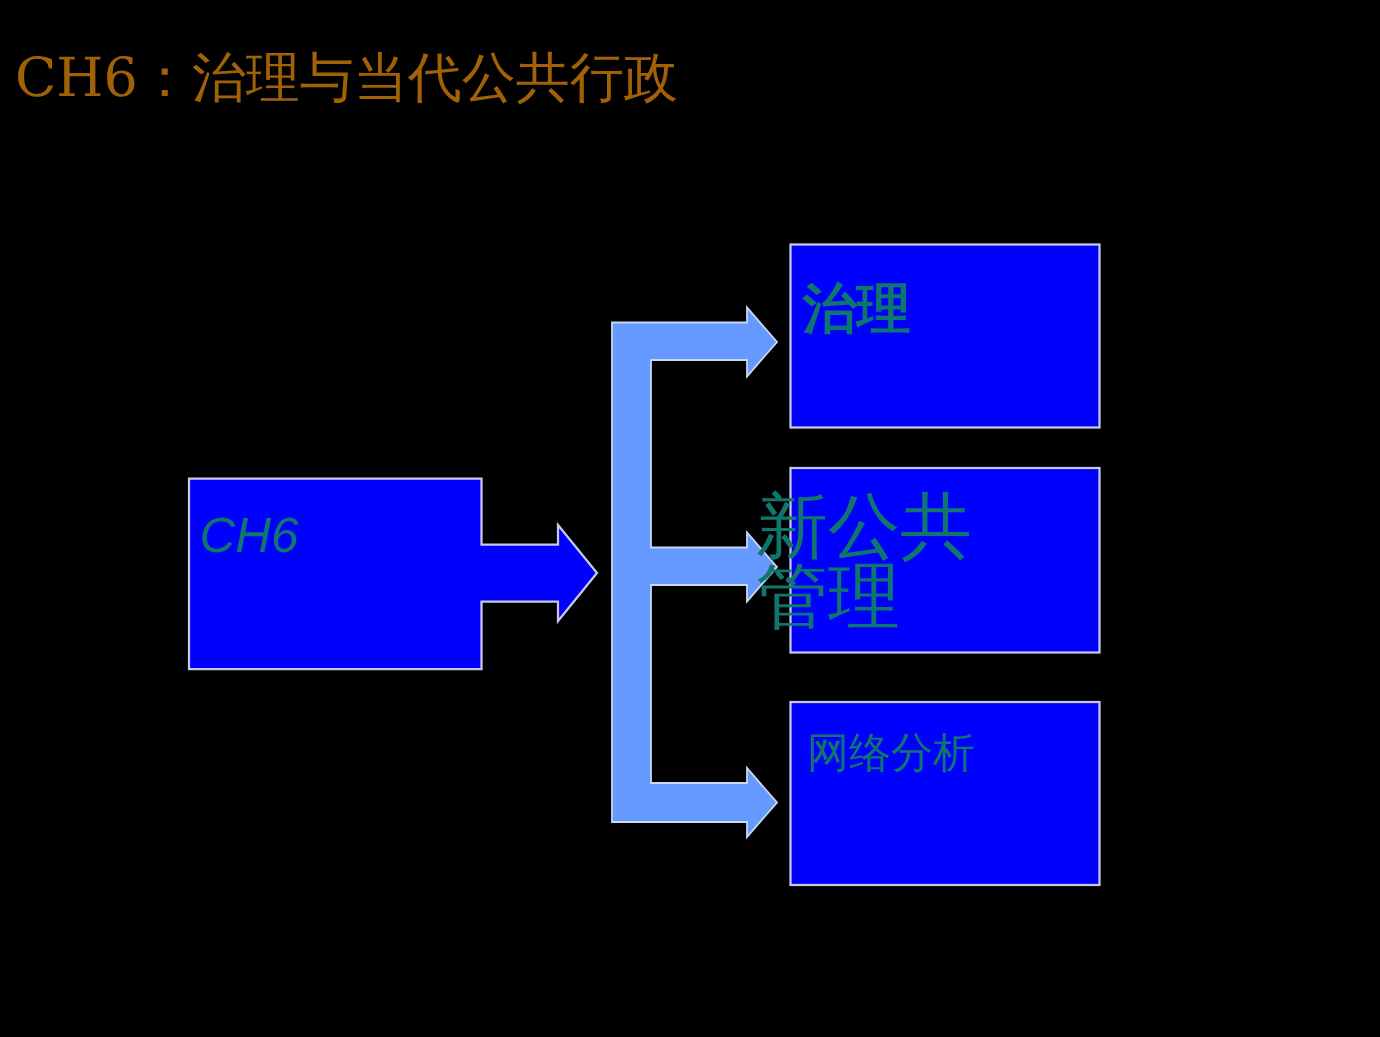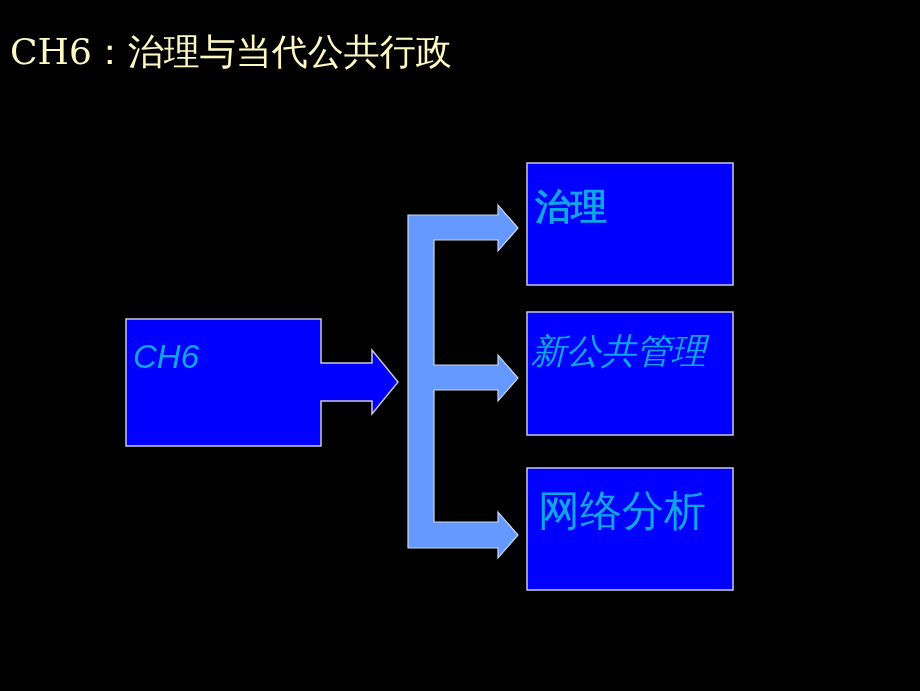--- a/index.html
+++ b/index.html
@@ -1,21 +1,21 @@
 <!DOCTYPE html>
 <html><head>
 <meta charset="utf-8">
 <style>
   html, body { margin:0; padding:0; }
   body { width:920px; height:691px; background:#000; position:relative; overflow:hidden;
          font-family:"DejaVu Sans","Liberation Sans",sans-serif; }
-  .title { position:absolute; left:10px; top:28px; color:#fef9c3; font-size:36px;
+  .title { position:absolute; left:10px; top:28px; color:#a16207; font-size:36px;
            font-family:"DejaVu Serif","Liberation Serif",serif; letter-spacing:0px; white-space:nowrap; }
   svg.diagram { position:absolute; left:0; top:0; }
-  .box-label { position:absolute; color:#0ea5e9; line-height:1.3; }
+  .box-label { position:absolute; color:#0f766e; line-height:1.3; }
 </style>
 </head>
 <body>
 
 <div class="title">CH6：治理与当代公共行政</div>
 
 <svg class="diagram" width="920" height="691" viewBox="0 0 920 691">
 
   <path d="M126,319 L321,319 L321,363 L372,363 L372,350 L398,382 L372,414 L372,401 L321,401 L321,446 L126,446 Z" fill="#0000FF" stroke="#C8C8E6" stroke-width="1.5"></path>
 
@@ -25,15 +25,15 @@
 
   <rect x="527" y="163" width="206" height="122" fill="#0000FF" stroke="#C8C8E6" stroke-width="1.5"></rect>
   <rect x="527" y="312" width="206" height="123" fill="#0000FF" stroke="#C8C8E6" stroke-width="1.5"></rect>
   <rect x="527" y="468" width="206" height="122" fill="#0000FF" stroke="#C8C8E6" stroke-width="1.5"></rect>
 </svg>
 
 <div class="box-label" style="left:133px; top:336px; font-size:33px; font-family:'Liberation Sans',sans-serif;font-style:italic;">CH6</div>
 
 <div class="box-label" style="left:535px; top:184px; font-size:36px; font-weight:bold;">治理</div>
 
-<div class="box-label" style="left:531px; top:328px; width:180px; font-size:35px; line-height:47px;font-style:italic;">新公共管理</div>
+<div class="box-label" style="left:504px; top:328px; width:180px; font-size:48px; line-height:47px;">新公共管理</div>
 
-<div class="box-label" style="left:538px; top:484px; font-size:42px;">网络分析</div>
+<div class="box-label" style="left:538px; top:484px; font-size:28px;">网络分析</div>
 
 </body></html>

